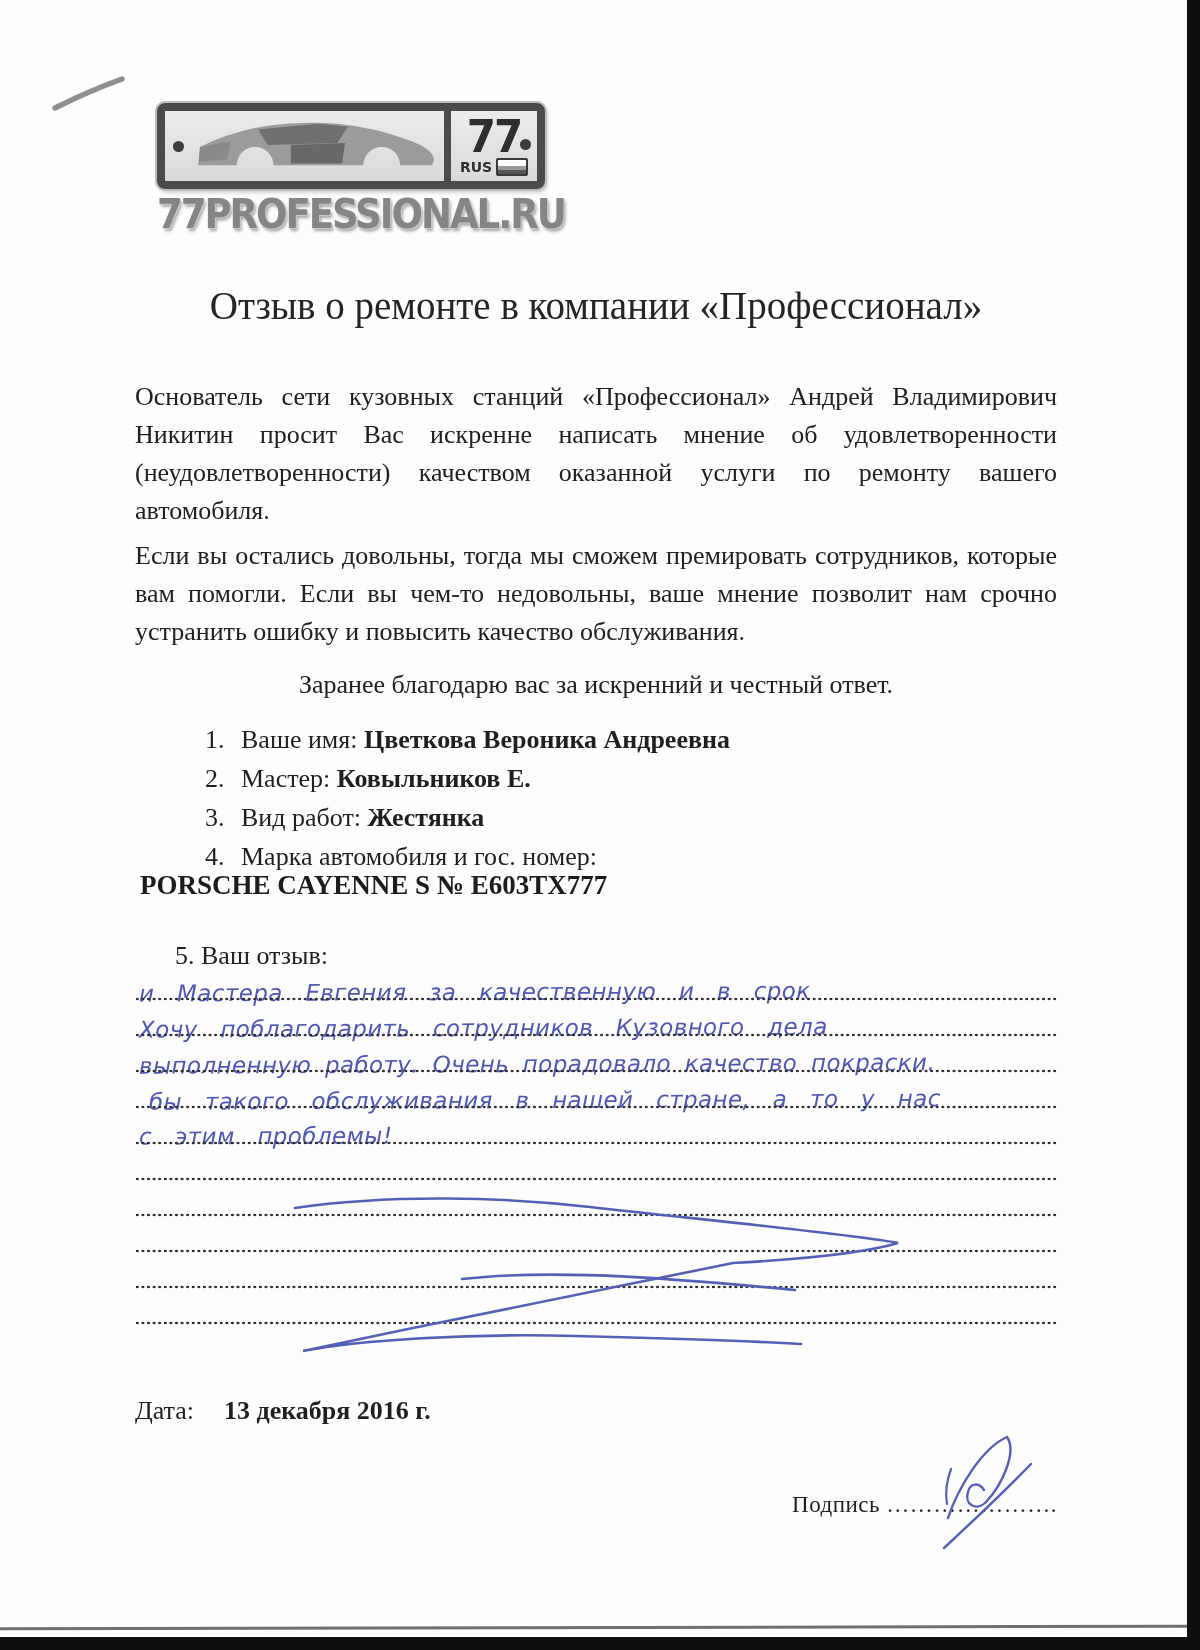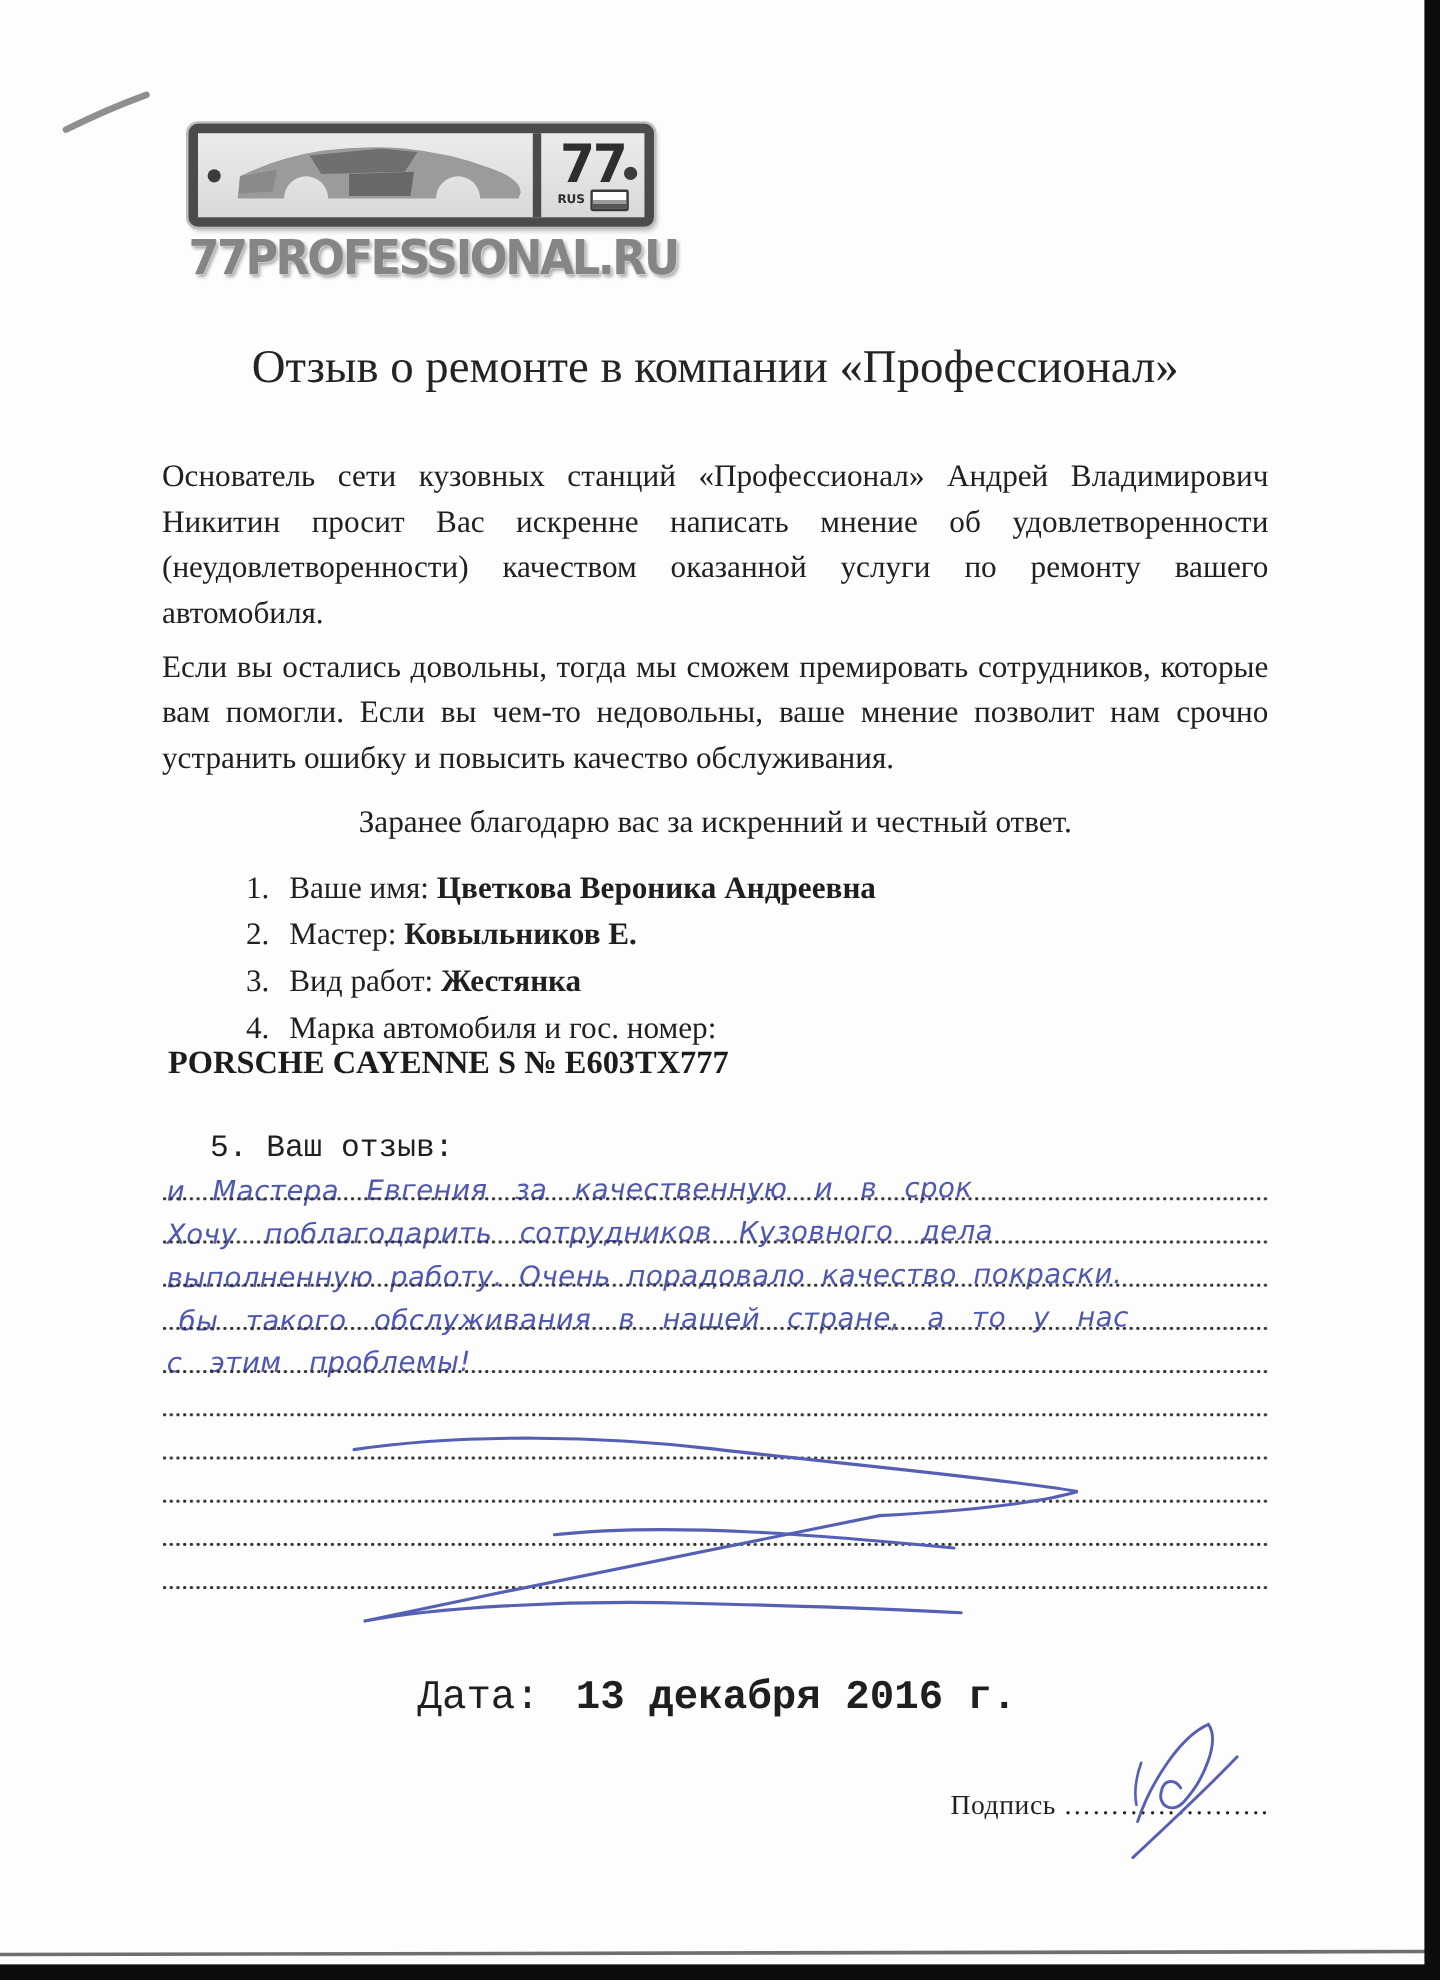--- a/index.html
+++ b/index.html
@@ -26,62 +26,62 @@
   }
   .plate-left{position:relative;flex:1 1 auto;display:flex;align-items:center;}
   .bolt{width:11px;height:11px;border-radius:50%;background:#3c3c3c;flex:0 0 auto;}
   .bolt-left{margin-left:8px;}
   .bolt-right{position:absolute;right:6px;top:28px;}
   .car-svg{margin-left:6px;}
   .plate-divider{width:7px;background:#4b4b4b;flex:0 0 auto;}
   .plate-right{position:relative;width:86px;flex:0 0 auto;display:flex;flex-direction:column;align-items:center;justify-content:center;}
   .plate-num{font-family:"DejaVu Sans",sans-serif;font-weight:bold;font-size:42px;line-height:40px;color:#2e2e2e;letter-spacing:-2px;transform:scaleY(1.05);}
   .plate-sub{display:flex;align-items:center;gap:4px;margin-top:1px;}
-  .plate-region{font-family:"DejaVu Sans",sans-serif;font-weight:bold;font-size:10px;color:#2e2e2e;letter-spacing:0;}
+  .plate-region{font-family:"DejaVu Sans",sans-serif;font-weight:bold;font-size:14px;color:#2e2e2e;letter-spacing:0;}
   .plate-flag{width:28px;height:14px;border:2px solid #3a3a3a;border-radius:2px;background:linear-gradient(180deg,#ffffff 0 45%,#9a9a9a 45% 70%,#555 70% 100%);}
   .logo-site{
     margin-top:4px;
     font-family:"DejaVu Sans",sans-serif;font-weight:bold;
     font-size:37px;letter-spacing:-2px;
     color:#858585;
     text-shadow:1px 1px 0 #c9c9c9, 2px 3px 3px rgba(0,0,0,.35);
     transform:scaleY(1.08);
     white-space:nowrap;
   }
   
   .title{position:absolute;left:135px;top:283px;width:922px;text-align:center;font-size:39px;color:#242424;white-space:nowrap;}
   .para{position:absolute;left:135px;width:922px;font-size:26px;line-height:38px;text-align:justify;color:#202020;}
   .p1{top:362px;margin-top:16px;}
   .p2{top:537px;}
   .p3{top:666px;text-align:center;}
   .numlist{position:absolute;left:205px;top:720px;width:860px;font-size:26px;line-height:39px;}
   .numlist .num{display:inline-block;width:36px;}
   .numlist b{font-weight:bold;}
   .car-line{position:absolute;left:140px;top:870px;font-size:27px;font-weight:bold;color:#1c1c1c;}
-  .review-label{position:absolute;left:175px;top:941px;font-size:26px;font-family:Liberation Mono, monospace;}
+  .review-label{position:absolute;left:175px;top:941px;font-size:26px;}
   
   .review{position:absolute;left:135px;top:965px;width:922px;z-index:1;}
   .rline{position:relative;height:36px;}
   .rline::after{
     content:"";position:absolute;left:0;right:0;bottom:0;height:4px;
     background-image:radial-gradient(circle at 2.2px 2px,#2d2d2d 1.15px,rgba(0,0,0,0) 1.6px);
     background-size:5.6px 4px;background-repeat:repeat-x;
   }
   .hand{
     position:absolute;left:4px;bottom:-4px;white-space:nowrap;
     font-family:"DejaVu Sans",sans-serif;font-style:italic;
     font-size:23px;color:#4f58b0;
     word-spacing:15px;letter-spacing:.4px;
     transform:rotate(-.25deg);
   }
   .rline:nth-child(4) .hand{left:14px;}
   .rline:nth-child(6) .hand{left:16px;word-spacing:10px;}
   .rline:nth-child(3) .hand{word-spacing:6px;}
   
-  .date-line{position:absolute;left:135px;top:1396px;width:925px;text-align:center;font-size:34px;font-family:Liberation Mono, monospace;}
+  .date-line{position:absolute;left:135px;top:1396px;width:925px;text-align:left;font-size:26px;}
   .date-line .date-value{font-weight:bold;margin-left:30px;}
   .sign-line{position:absolute;left:135px;top:1492px;width:922px;text-align:right;font-size:23px;letter-spacing:.5px;}
   
   .ink-overlay{position:absolute;left:0;top:0;z-index:6;pointer-events:none;}
 </style>
 </head>
 <body>
 
 <div class="page">
 

